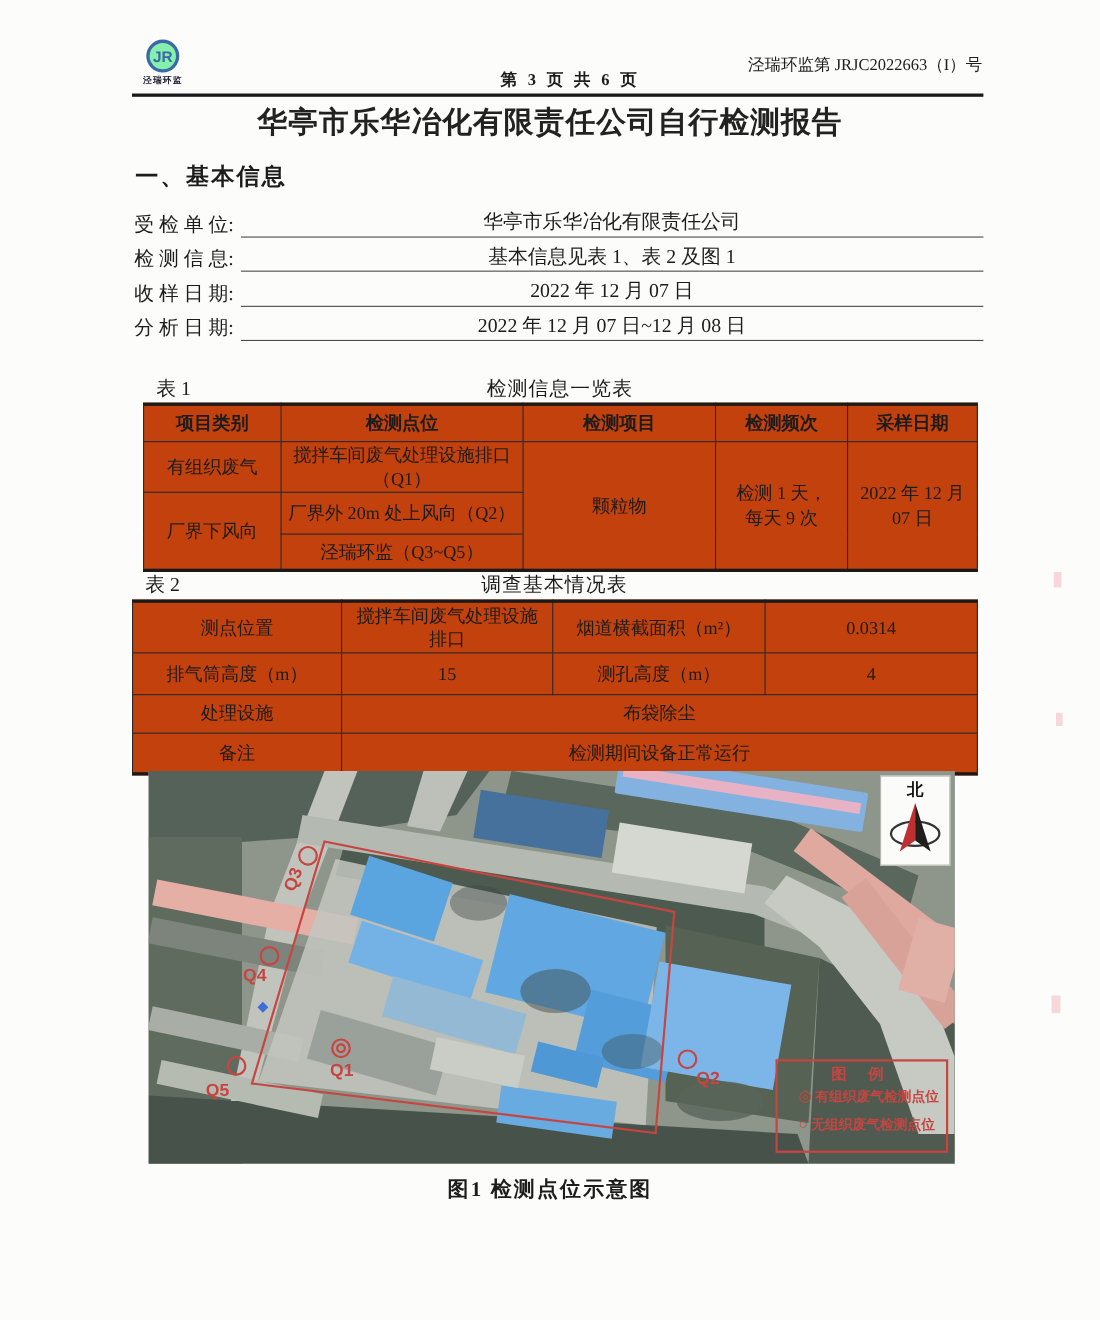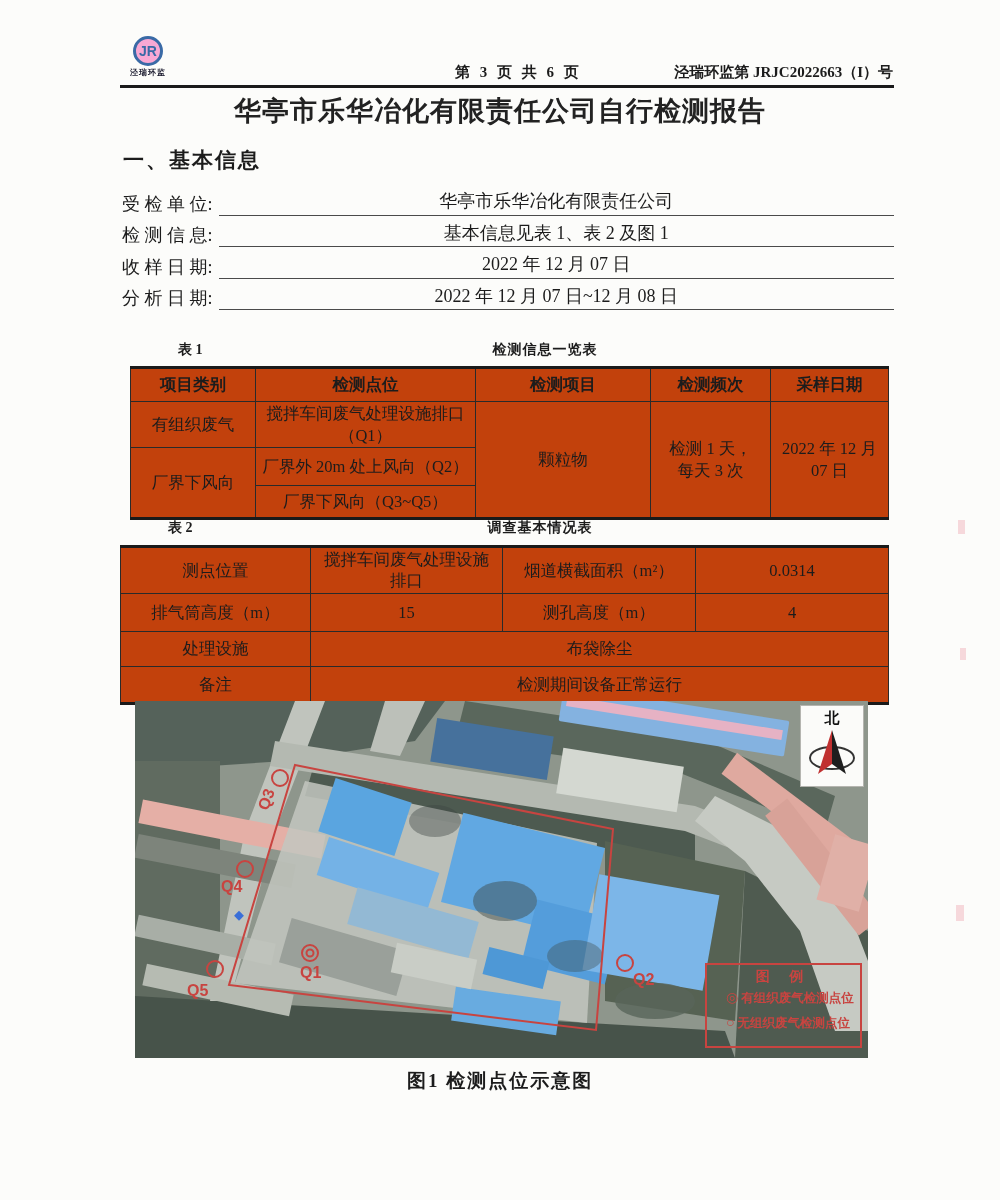--- a/index.html
+++ b/index.html
@@ -3,41 +3,41 @@
 <meta charset="utf-8">
 <style>
   * { margin:0; padding:0; box-sizing:border-box; }
   body { background:#888; font-family:"Liberation Serif","DejaVu Serif",serif; }
   .page { position:relative; width:1000px; height:1200px; background:#fcfcfa; color:#1c1c1c; overflow:hidden; margin:0 auto; }
 
   
   .logo { position:absolute; left:122px; top:36px; width:52px; text-align:center; }
   .logo-circle { width:30px; height:30px; border-radius:50%; border:3px solid #3a6aa6; color:#3a6aa6;
                  font-family:"Liberation Sans",sans-serif; font-weight:bold; font-size:14px; line-height:25px;
-                 margin:0 auto; background:#f9a8d4; }
+                 margin:0 auto; background:#86efac; }
   .logo-caption { font-size:8px; font-weight:bold; color:#1a1a2e; margin-top:1px; letter-spacing:1px; white-space:nowrap; }
   .page-info { position:absolute; top:63px; left:455px; font-size:15px; font-weight:bold; letter-spacing:3px; }
-  .report-no { position:absolute; top:63px; right:107px; font-size:15px; font-weight:bold; }
+  .report-no { position:absolute; top:50px; right:107px; font-size:15px; font-weight:normal; }
   .header-rule { position:absolute; top:85px; left:120px; width:774px; height:2.5px; background:#1a1a1a; }
 
   .title { position:absolute; top:93px; left:113px; width:774px; text-align:center;
            font-size:27px; font-weight:bold; letter-spacing:1px; color:#222; }
 
   .section-heading { position:absolute; top:146px; left:123px; font-size:21px; font-weight:bold; letter-spacing:2px; }
 
   
   .form { position:absolute; top:184px; left:122px; width:772px; font-size:18px; }
   .form-row { display:flex; align-items:flex-end; height:31.5px; }
   .form-label { white-space:nowrap; padding-right:6px; }
   .form-value { flex:1; border-bottom:1.5px solid #4a4a4a; text-align:center; line-height:1.35; padding-bottom:1px; }
   .form-value.fixed { flex:0 0 212px; }
   .form-label.second { margin-left:8px; }
 
   
-  .tbl-cap { position:absolute; font-size:14px; font-weight:bold;margin-left:36px; }
+  .tbl-cap { position:absolute; font-size:18px; font-weight:normal; }
   .tbl-cap .tbl-label { position:absolute; left:12px; top:0; }
   .tbl-cap .tbl-title { display:block; text-align:center; letter-spacing:1px; }
 
   table { border-collapse:collapse; table-layout:fixed; position:absolute; background:#c2410c; }
   td, th { border:1px solid #2a2a2a; text-align:center; vertical-align:middle;
            font-size:16.5px; font-weight:normal; padding:1px 3px; line-height:1.3; }
   th { font-weight:bold; }
   table { border-top:3px solid #1a1a1a; border-bottom:3px solid #1a1a1a; }
   .preline { white-space:pre-line; }
 
@@ -125,30 +125,30 @@
       <th>检测项目</th>
       <th>检测频次</th>
       <th>采样日期</th>
     </tr>
     <tr class="r1">
       <td>有组织废气</td>
       <td class="preline">搅拌车间废气处理设施排口
 （Q1）</td>
       <td rowspan="3">颗粒物</td>
       <td rowspan="3" class="preline">检测 1 天，
-每天 3 次</td>
+每天 9 次</td>
       <td rowspan="3" class="preline">2022 年 12 月
 07 日</td>
     </tr>
     <tr class="r2">
       <td rowspan="2">厂界下风向</td>
       <td>厂界外 20m 处上风向（Q2）</td>
     </tr>
     <tr class="r3">
-      <td>厂界下风向（Q3~Q5）</td>
+      <td>泾瑞环监（Q3~Q5）</td>
     </tr>
   </tbody>
     </table>
 
   <div class="tbl-cap cap2">
     <span class="tbl-label">表 2</span>
     <span class="tbl-title">调查基本情况表</span>
   </div>
   <table id="table2">
     <colgroup>

